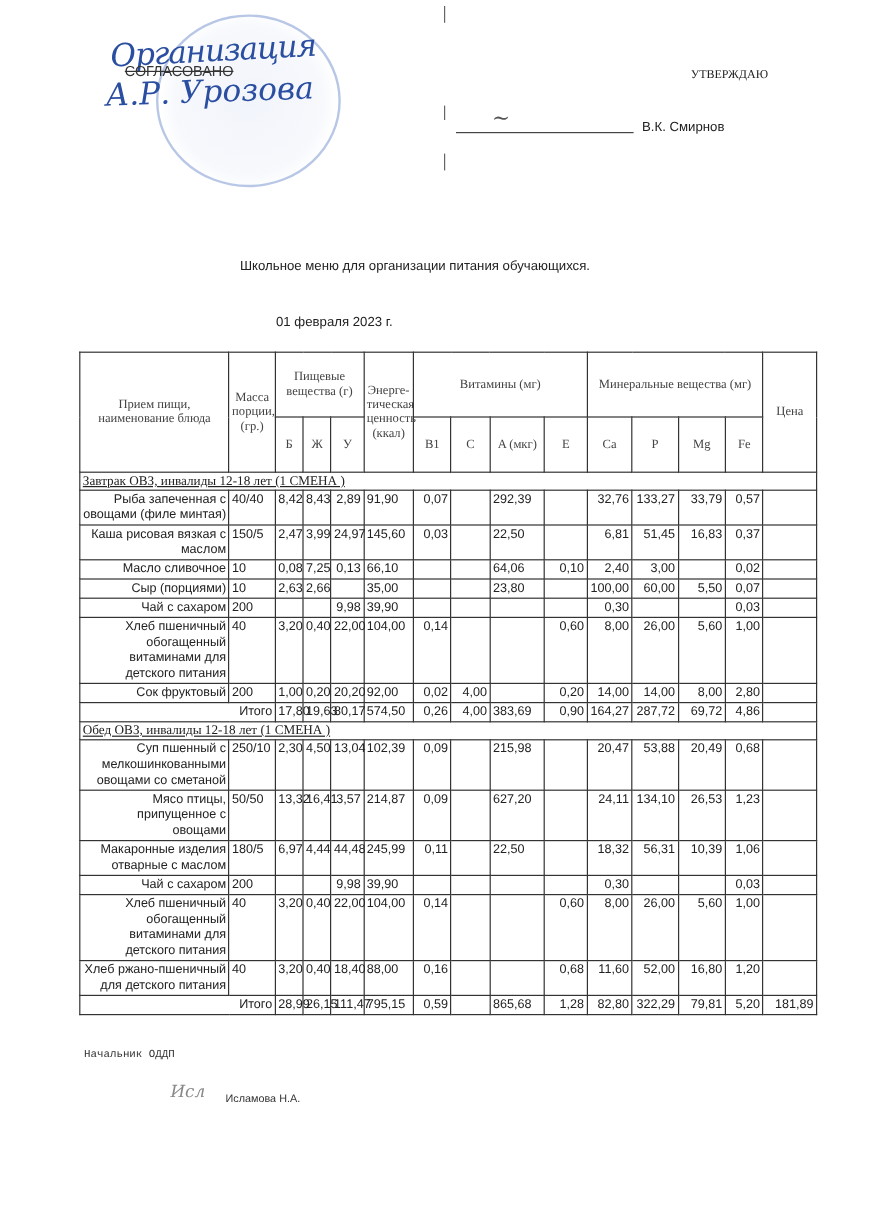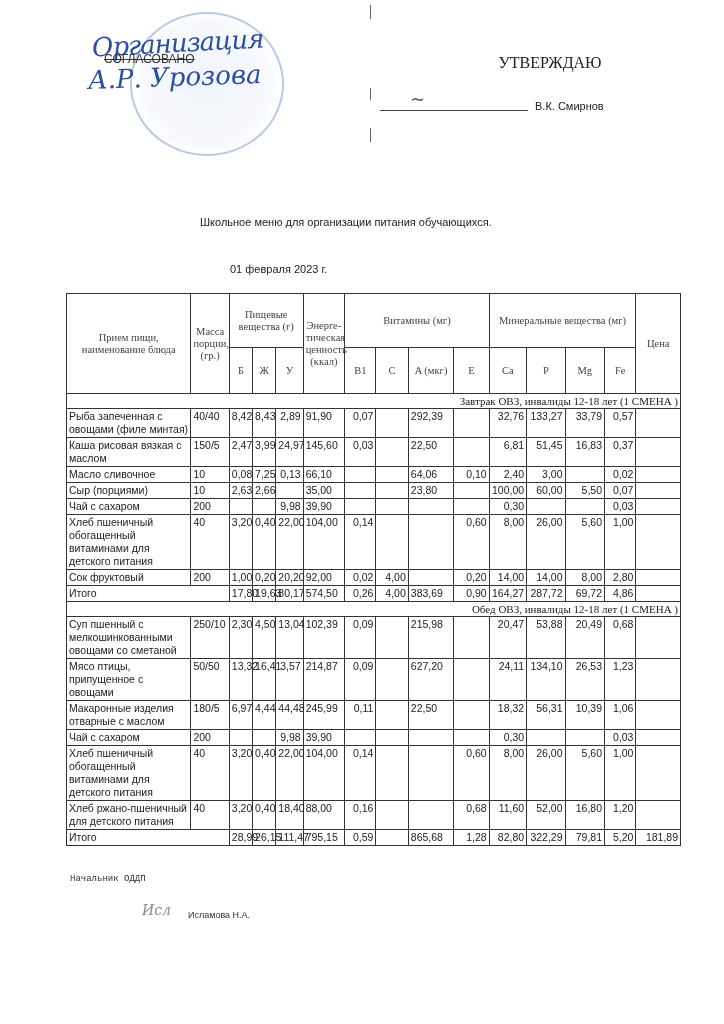--- a/index.html
+++ b/index.html
@@ -2,35 +2,35 @@
 <html><head>
 <meta charset="utf-8">
 <style>
   html, body { margin:0; padding:0; background:#fff; }
   body { width:724px; height:1024px; position:relative; overflow:hidden; font-family:"Liberation Serif", serif; color:#222; }
   .abs { position:absolute; }
   .stamp { left:130px; top:12px; width:150px; height:140px; border-radius:50%; border:2px solid #b8c7e6; background:radial-gradient(circle, rgba(200,212,238,0.25) 0%, rgba(200,212,238,0.15) 60%, rgba(255,255,255,0) 72%); }
   .sig1 { left:92px; top:28px; font-family:"DejaVu Serif", serif; font-style:italic; font-size:26px; color:#2a4ea0; transform:rotate(-3deg); letter-spacing:-1px; }
   .sig2 { left:88px; top:62px; font-family:"DejaVu Serif", serif; font-style:italic; font-size:26px; color:#2a4ea0; transform:rotate(-2deg); }
   .agreed { left:104px; top:52px; font-size:12px; font-family:"Liberation Sans", sans-serif; color:#333; text-decoration:line-through; }
-  .approve { left:460px; top:54px; width:180px; text-align:center; font-size:16px; }
+  .approve { left:460px; top:54px; width:180px; text-align:right; font-size:10px; }
   .approve div { line-height:17px; }
   .sigline { left:380px; top:110px; width:148px; border-bottom:1px solid #444; }
   .dirsig { left:410px; top:88px; font-size:18px; color:#555; font-family:"DejaVu Serif", serif; font-style:italic; }
   .dirname { left:535px; top:100px; font-size:11px; font-family:"Liberation Sans", sans-serif; }
   .vmark { left:370px; width:1px; background:#666; }
   .title { left:200px; top:216px; font-size:11px; font-family:"Liberation Sans", sans-serif; }
   .date { left:230px; top:263px; font-size:11px; font-family:"Liberation Sans", sans-serif; }
   table.menu { position:absolute; left:66px; top:293px; width:615px; border-collapse:collapse; font-size:10.5px; font-family:"Liberation Sans", sans-serif; table-layout:fixed; }
   table.menu td, table.menu th { border:1px solid #333; padding:1px 2px; vertical-align:top; font-weight:normal; }
   table.menu th { vertical-align:middle; text-align:center; color:#444; font-family:"Liberation Serif", serif; font-size:10.5px; line-height:12px; }
   table.menu td.num { text-align:right; }
   table.menu td.c { }
-  table.menu td.name { text-align:left; line-height:13px; }
-  .section td { text-align:right; font-weight:bold; font-family:"Liberation Serif", serif; font-size:11px; }
+  table.menu td.name { text-align:right; line-height:13px; }
+  .section td { text-align:left; font-weight:bold; font-family:"Liberation Serif", serif; font-size:11px;text-decoration:underline; }
   .footer { left:70px; top:874px; font-size:9px; font-family:Liberation Mono, monospace; color:#333; }
   .footer-sig { left:142px; top:902px; font-size:14px; font-style:italic; color:#888; font-family:"DejaVu Serif", serif; }
   .footer-name { left:188px; top:910px; font-size:9px; font-family:"Liberation Sans", sans-serif; color:#333; }
 </style>
 </head>
 <body>
 
 <div class="abs stamp"></div>
 <div class="abs sig1">Организация</div>
 <div class="abs agreed">СОГЛАСОВАНО</div>

